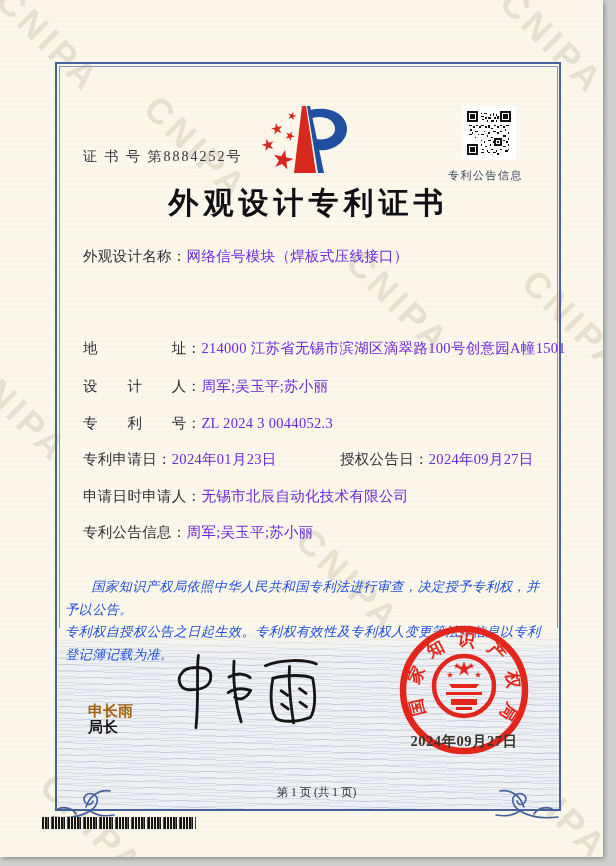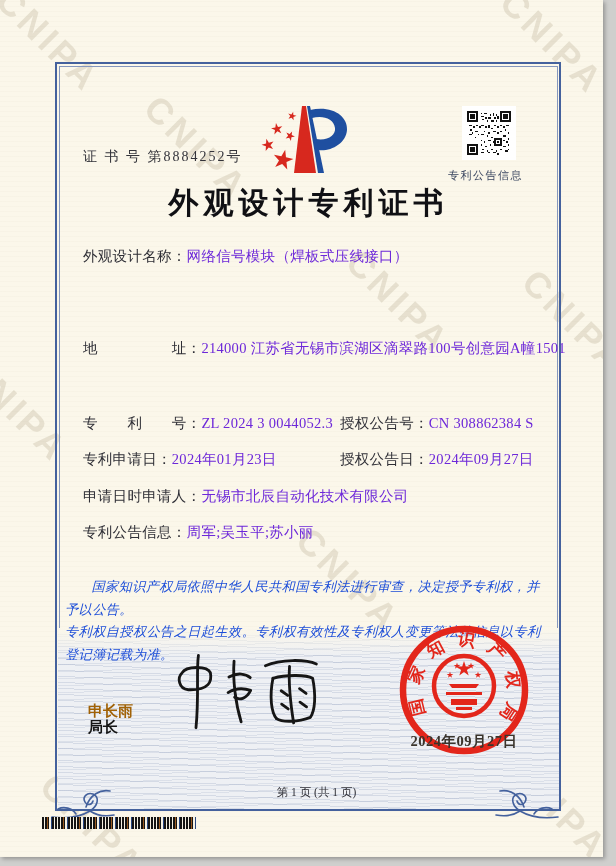--- a/index.html
+++ b/index.html
@@ -130,22 +130,22 @@
                  M9,27h2v1h-2z M14,27h1v1h-1z M17,27h2v1h-2z M20,28h1v1h-1z"></path>
       </g>
     </svg>
   </div>
   <div class="qrlabel">专利公告信息</div>
 
   <div class="title">外观设计专利证书</div>
 
   <div class="row" style="top:247px"><span class="lab">外观设计名称：</span><span class="val">网络信号模块（焊板式压线接口）</span></div>
   <div class="row" style="top:339px"><span class="lab">地　　　　　址：</span><span class="val">214000 江苏省无锡市滨湖区滴翠路100号创意园A幢1501</span></div>
+  <div class="row" style="top:377px"><span class="lab">设　　计　　人：</span><span class="val">周军;吴玉平;苏小丽</span></div>
   <div class="row" style="top:414px"><span class="lab">专　　利　　号：</span><span class="val">ZL 2024 3 0044052.3</span></div>
-  <div class="row col2" style="top:414px"><span class="lab">授权公告号：</span><span class="val">CN 308862384 S</span></div>
   <div class="row" style="top:450px"><span class="lab">专利申请日：</span><span class="val">2024年01月23日</span></div>
   <div class="row col2" style="top:450px"><span class="lab">授权公告日：</span><span class="val">2024年09月27日</span></div>
   <div class="row" style="top:487px"><span class="lab">申请日时申请人：</span><span class="val">无锡市北辰自动化技术有限公司</span></div>
   <div class="row" style="top:523px"><span class="lab">专利公告信息：</span><span class="val">周军;吴玉平;苏小丽</span></div>
 
   <div class="statement">
     <div class="st1">国家知识产权局依照中华人民共和国专利法进行审查，决定授予专利权，并予以公告。</div>
     <div class="st2">专利权自授权公告之日起生效。专利权有效性及专利权人变更等法律信息以专利登记簿记载为准。</div>
   </div>
 

